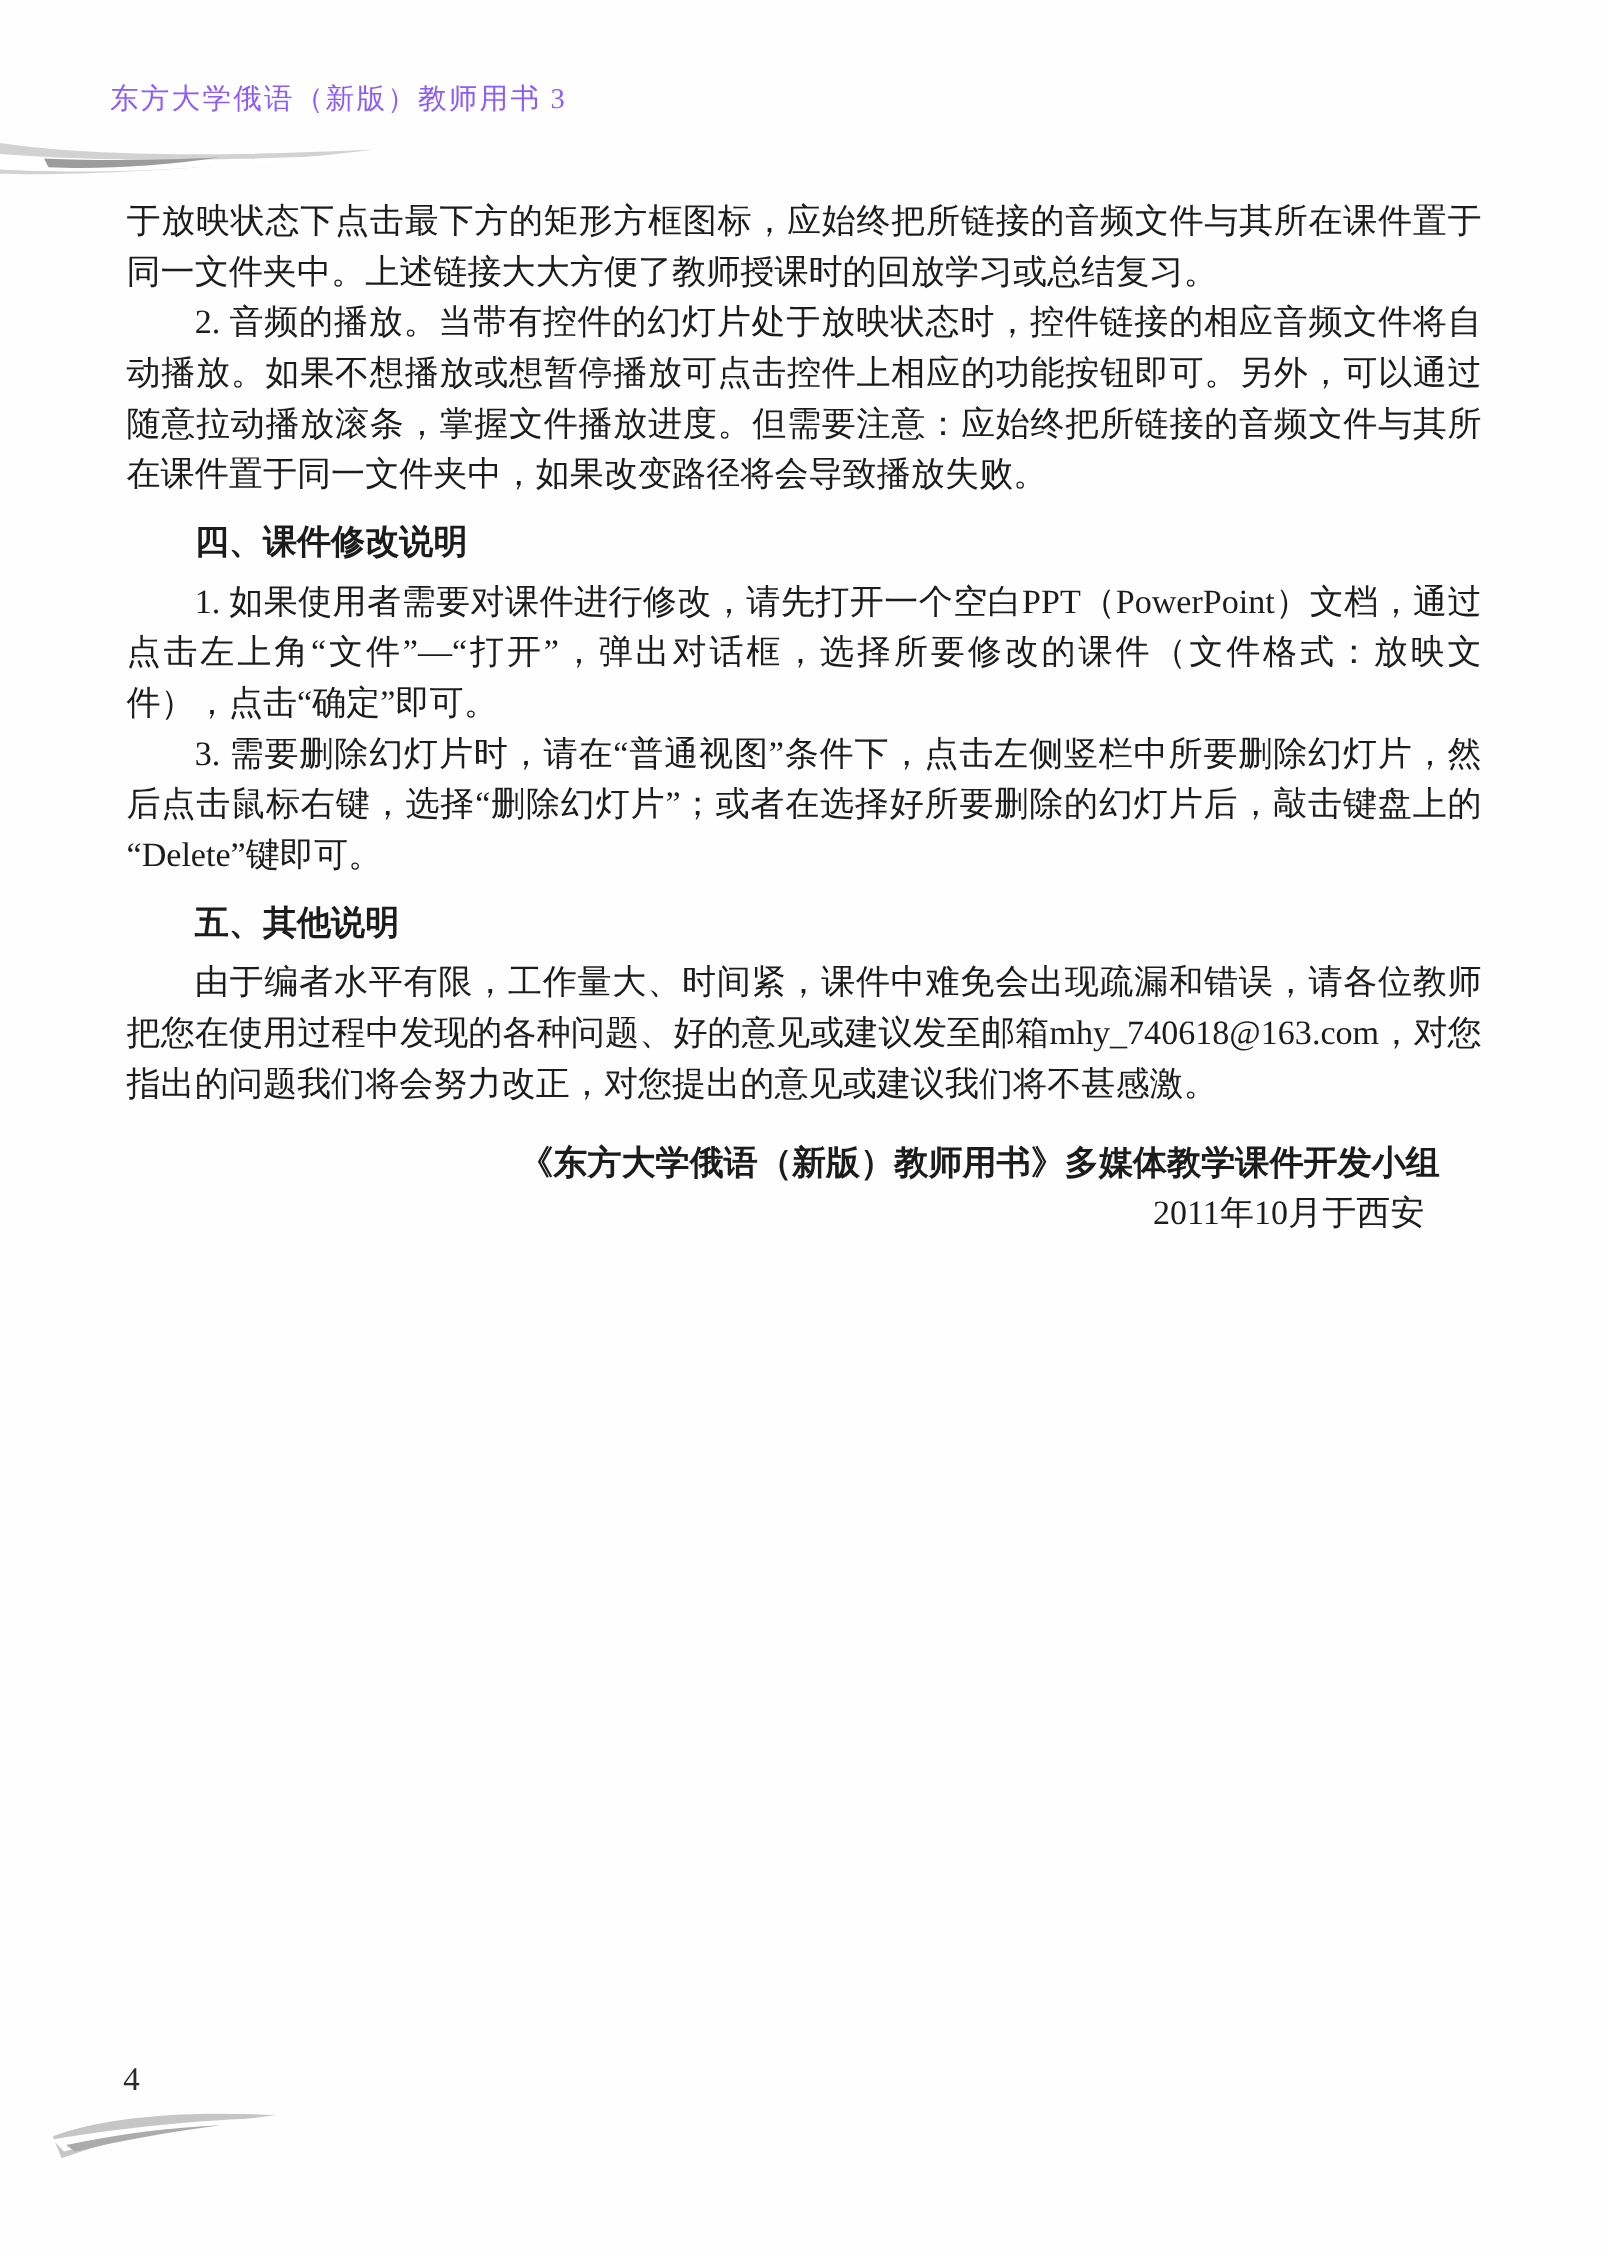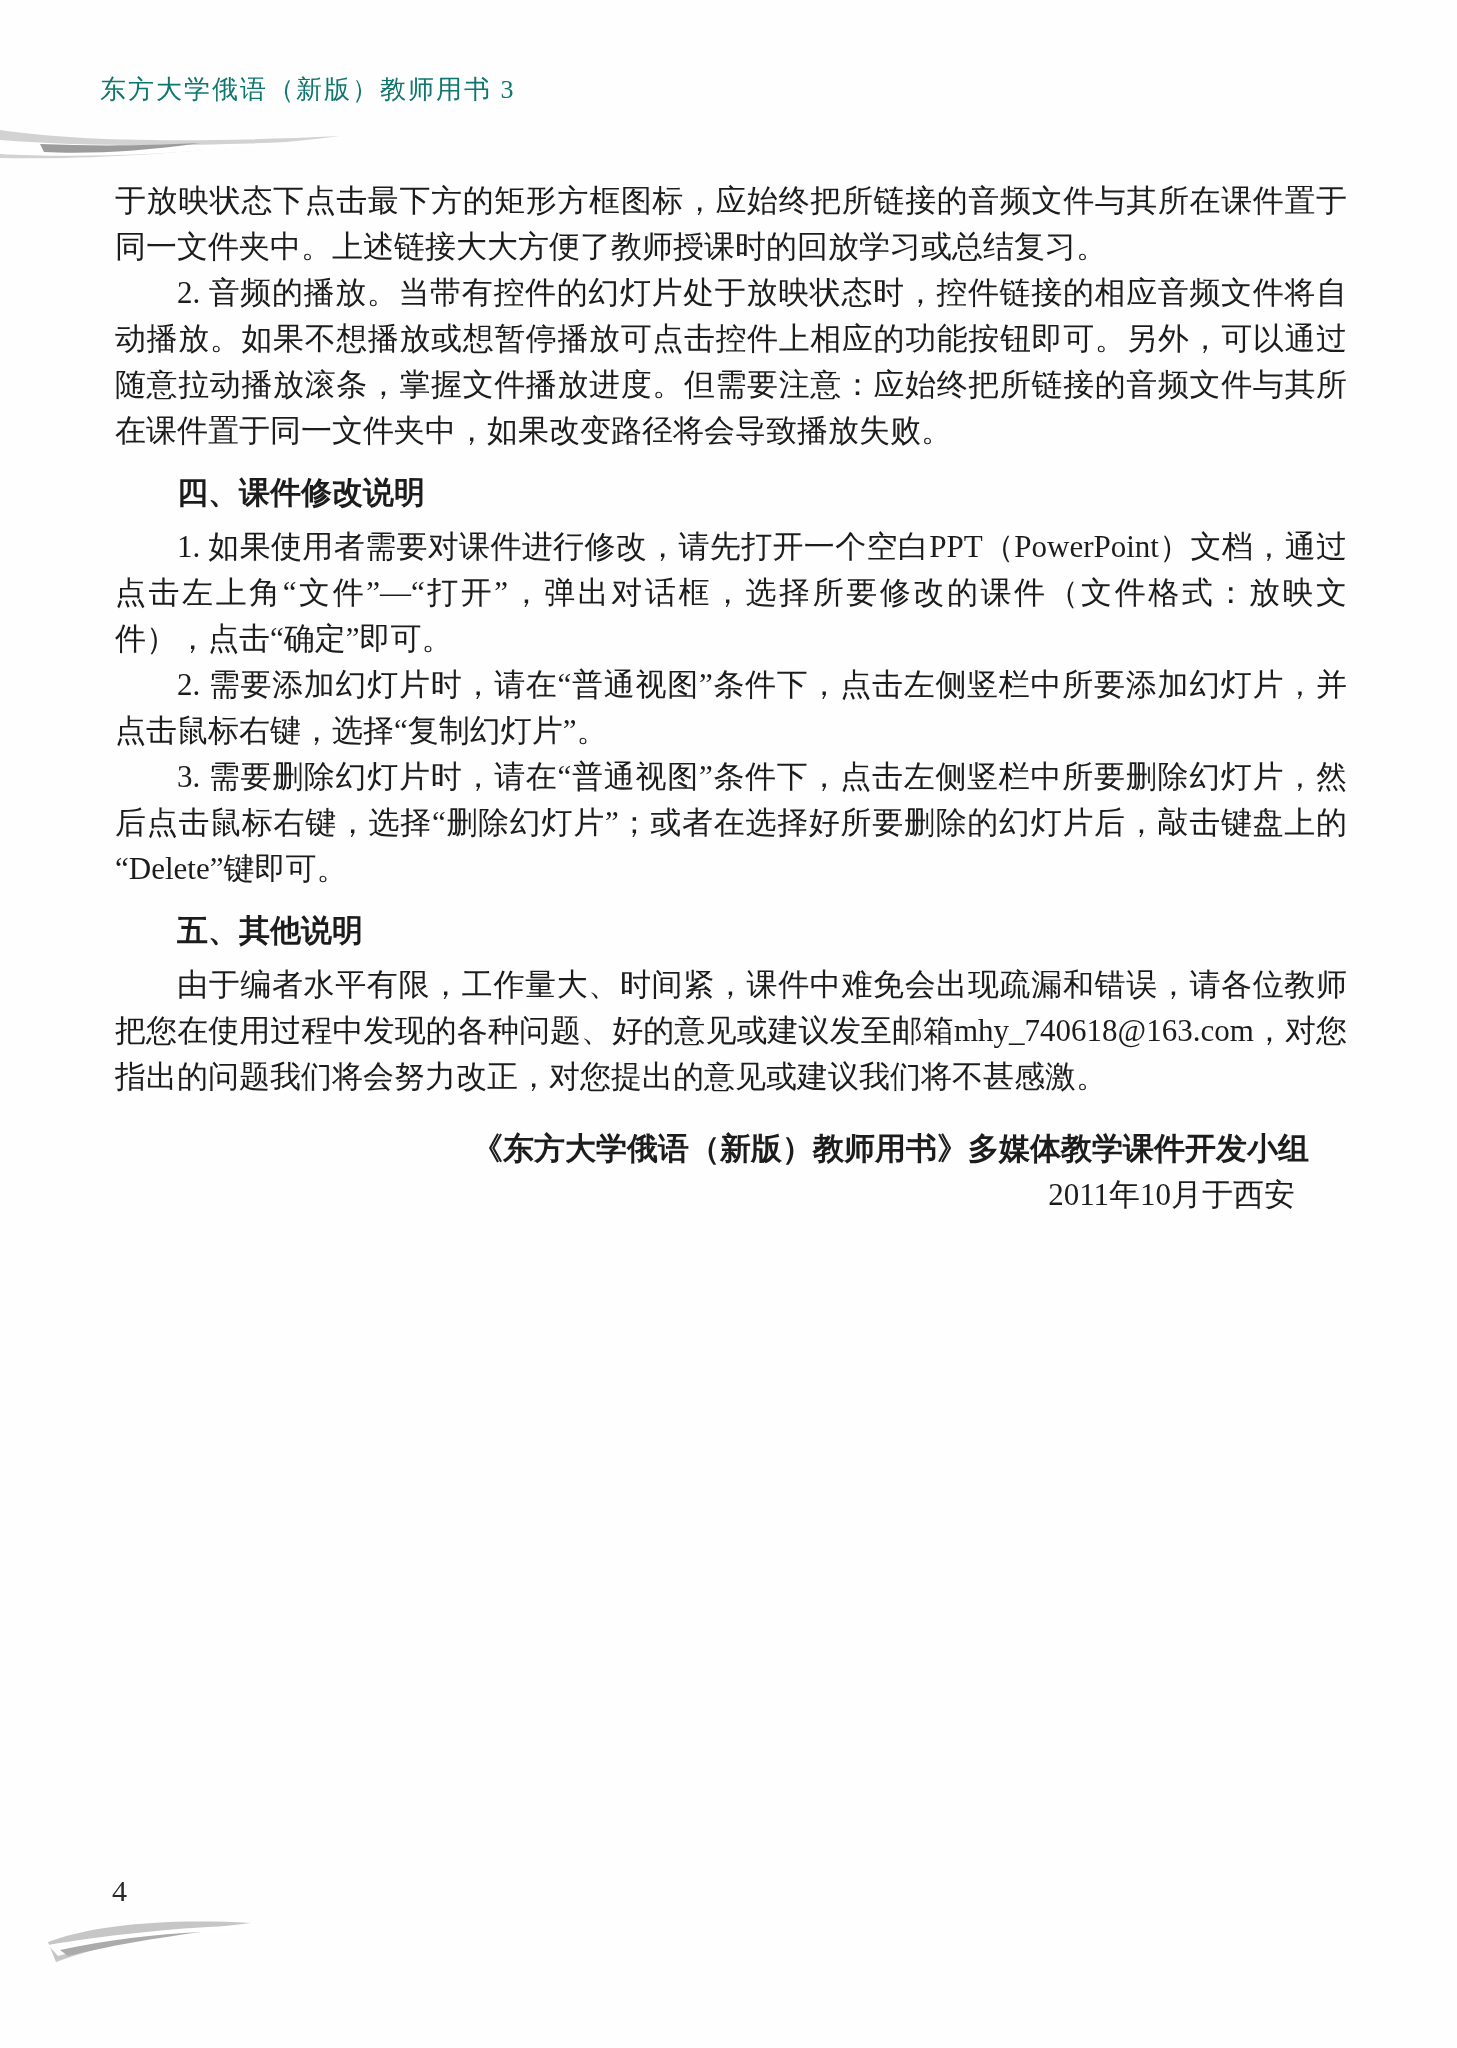--- a/index.html
+++ b/index.html
@@ -14,21 +14,21 @@
   .page {
     position: absolute; inset: 0;
     background: #fefefe;
   }
   
   .running-head {
     position: absolute;
     left: 100px; top: 72px;
     font-size: 26px;
     letter-spacing: 2px;
-    color: #0f766e;
+    color: #8b5cf6;
     white-space: nowrap;
   }
   .head-swoosh {
     position: absolute;
     left: 0; top: 116px;
     width: 345px; height: 56px;
   }
   
   .content {
     position: absolute;
@@ -82,21 +82,20 @@
 
     <p class="no-indent">于放映状态下点击最下方的矩形方框图标，应始终把所链接的音频文件与其所在课件置于同一文件夹中。上述链接大大方便了教师授课时的回放学习或总结复习。</p>
 
     <p>2. 音频的播放。当带有控件的幻灯片处于放映状态时，控件链接的相应音频文件将自动播放。如果不想播放或想暂停播放可点击控件上相应的功能按钮即可。另外，可以通过随意拉动播放滚条，掌握文件播放进度。但需要注意：应始终把所链接的音频文件与其所在课件置于同一文件夹中，如果改变路径将会导致播放失败。</p>
 
     <div class="section-heading">四、课件修改说明</div>
 
 
     <p>1. 如果使用者需要对课件进行修改，请先打开一个空白PPT（PowerPoint）文档，通过点击左上角“文件”—“打开”，弹出对话框，选择所要修改的课件（文件格式：放映文件），点击“确定”即可。</p>
 
-    <p>2. 需要添加幻灯片时，请在“普通视图”条件下，点击左侧竖栏中所要添加幻灯片，并点击鼠标右键，选择“复制幻灯片”。</p>
 
     <p>3. 需要删除幻灯片时，请在“普通视图”条件下，点击左侧竖栏中所要删除幻灯片，然后点击鼠标右键，选择“删除幻灯片”；或者在选择好所要删除的幻灯片后，敲击键盘上的“Delete”键即可。</p>
 
 
     <div class="section-heading">五、其他说明</div>
 
 
     <p>由于编者水平有限，工作量大、时间紧，课件中难免会出现疏漏和错误，请各位教师把您在使用过程中发现的各种问题、好的意见或建议发至邮箱mhy_740618@163.com，对您指出的问题我们将会努力改正，对您提出的意见或建议我们将不甚感激。</p>
 
     <div class="signature">

